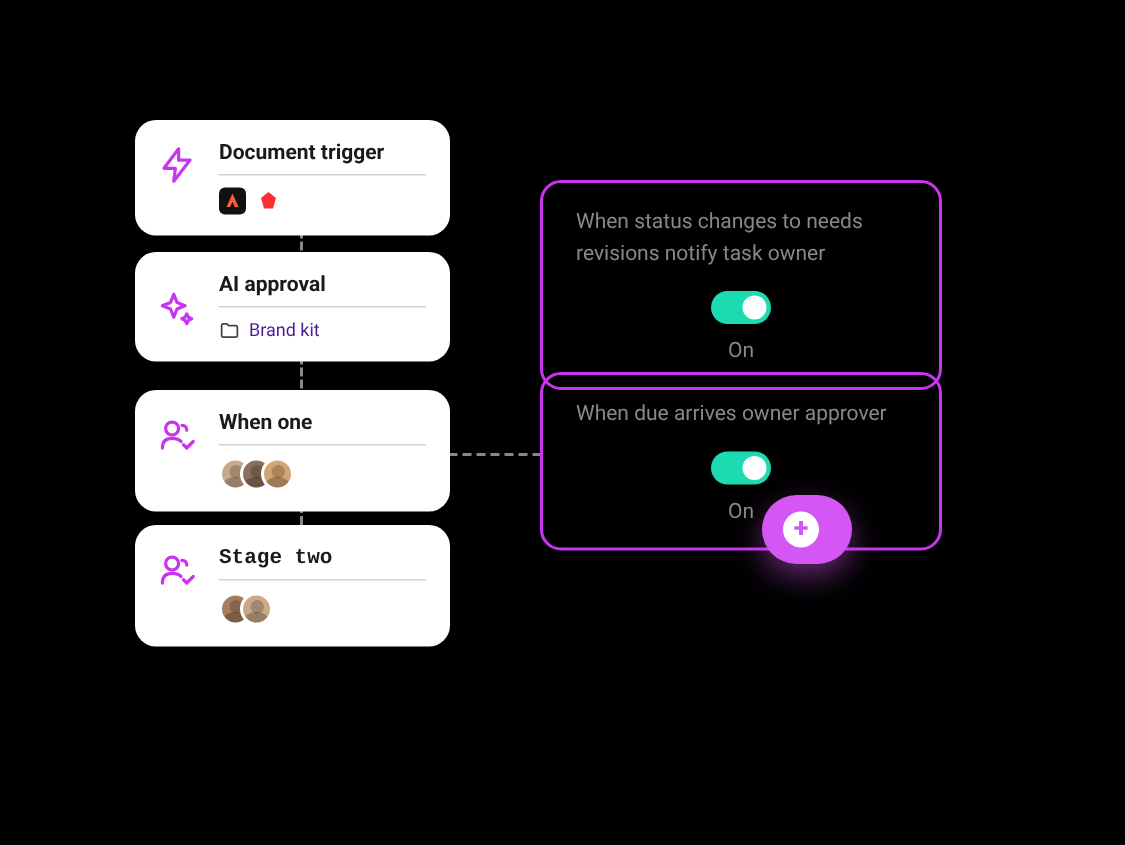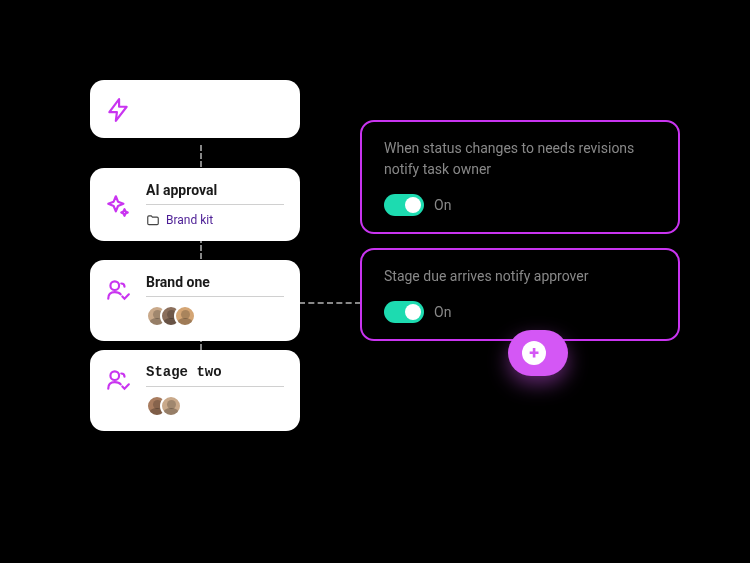--- a/index.html
+++ b/index.html
@@ -96,32 +96,33 @@
   }
   .av-b { background: #8b6f5c; }
   .av-c { background: #d4a574; }
   .av-d { background: #a87c5f; }
   
   .auto-card {
     position: absolute;
     border: 2.5px solid #c934f0;
     border-radius: 14px;
     padding: 16px 22px;
-    width: 320px;
+    width: 268px;
   }
   .auto-text {
     font-size: 14px;
     color: #888;
     line-height: 1.5;
     margin-bottom: 14px;
   }
   .toggle-row {
     display: flex;
     align-items: center;
     gap: 10px;
+    flex-direction: column;
   }
   .toggle {
     width: 40px;
     height: 22px;
     background: #1ddbb0;
     border-radius: 11px;
     position: relative;
   }
   .toggle::after {
     content: "";
@@ -184,20 +185,35 @@
 <div class="connector" style="left:200px; top:328px; height:22px;"></div>
 
 <div class="connector-h" style="left:299px; top:302px; width:62px;"></div>
 
 <div class="stage-card" style="left:90px; top:80px;">
   <div class="stage-icon">
     <svg width="26" height="26" viewBox="0 0 24 24" fill="none" stroke="#c934f0" stroke-width="2" stroke-linejoin="round">
         <path d="M13 2 L4 14 L11 14 L10 22 L20 9 L13 9 Z"></path>
       </svg>
   </div>
+  <div class="stage-content">
+    <div class="stage-title">Document trigger</div>
+    <div class="stage-meta">
+      <span class="badge badge-a">
+        <svg width="12" height="12" viewBox="0 0 12 12">
+            <path d="M6 1 L10 10 L7.5 10 L6 6.5 L4.5 10 L2 10 Z" fill="#ff5b3a"></path>
+          </svg>
+      </span>
+      <span class="badge badge-r">
+        <svg width="16" height="16" viewBox="0 0 16 16">
+            <path d="M8 2 L13 6 L11 13 L5 13 L3 6 Z" fill="#ff2d2d"></path>
+          </svg>
+      </span>
+    </div>
+  </div>
 </div>
 
 <div class="stage-card" style="left:90px; top:168px;align-items:center;">
   <div class="stage-icon">
     <svg width="26" height="26" viewBox="0 0 24 24" fill="none" stroke="#c934f0" stroke-width="2" stroke-linejoin="round">
         <path d="M10 3 L12 8 L17 10 L12 12 L10 17 L8 12 L3 10 L8 8 Z"></path>
         <path d="M18 15 L19 17 L21 18 L19 19 L18 21 L17 19 L15 18 L17 17 Z"></path>
       </svg>
   </div>
   <div class="stage-content">
@@ -214,21 +230,21 @@
 <div class="stage-card" style="left:90px; top:260px;">
   <div class="stage-icon">
     <svg width="26" height="26" viewBox="0 0 24 24" fill="none" stroke="#c934f0" stroke-width="2" stroke-linecap="round">
         <circle cx="9" cy="8" r="4"></circle>
         <path d="M3 20 Q3 14 9 14 Q13 14 14.5 16"></path>
         <path d="M16 18 L18 20 L22 16"></path>
         <path d="M15 6 Q18 6 18 9"></path>
       </svg>
   </div>
   <div class="stage-content">
-    <div class="stage-title">Brand one</div>
+    <div class="stage-title">When one</div>
     <div class="stage-meta">
       <div class="avatars">
         <div class="avatar"></div>
         <div class="avatar av-b"></div>
         <div class="avatar av-c"></div>
       </div>
     </div>
   </div>
 </div>
 
@@ -254,21 +270,21 @@
 
 <div class="auto-card" style="left:360px; top:120px;">
   <div class="auto-text">When status changes to needs revisions notify task owner</div>
   <div class="toggle-row">
     <div class="toggle"></div>
     <span class="toggle-label">On</span>
   </div>
 </div>
 
 <div class="auto-card" style="left:360px; top:248px;">
-  <div class="auto-text">Stage due arrives notify approver</div>
+  <div class="auto-text">When due arrives owner approver</div>
   <div class="toggle-row">
     <div class="toggle"></div>
     <span class="toggle-label">On</span>
   </div>
 </div>
 
 <div class="add-btn" style="left:508px; top:330px;">
   <div class="plus-circle">+</div>
 </div>
 

